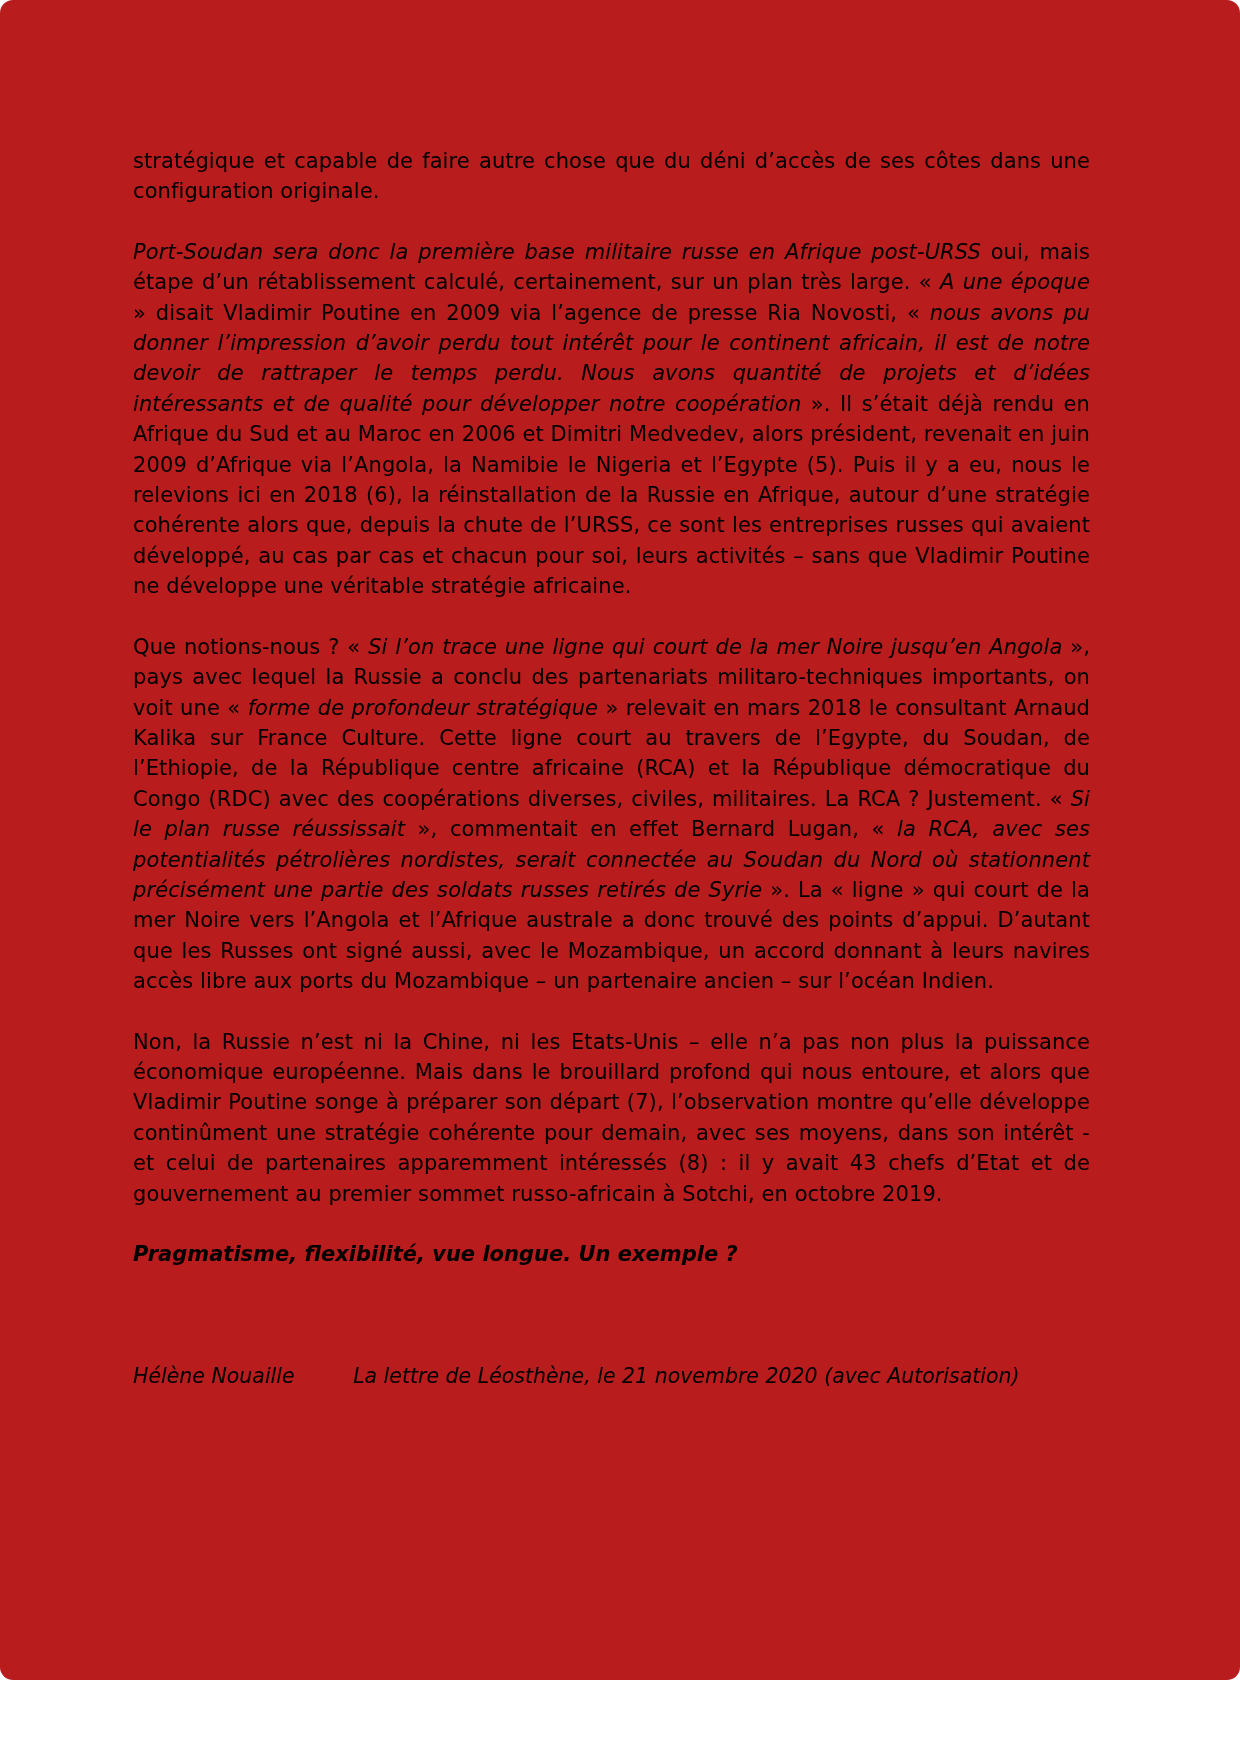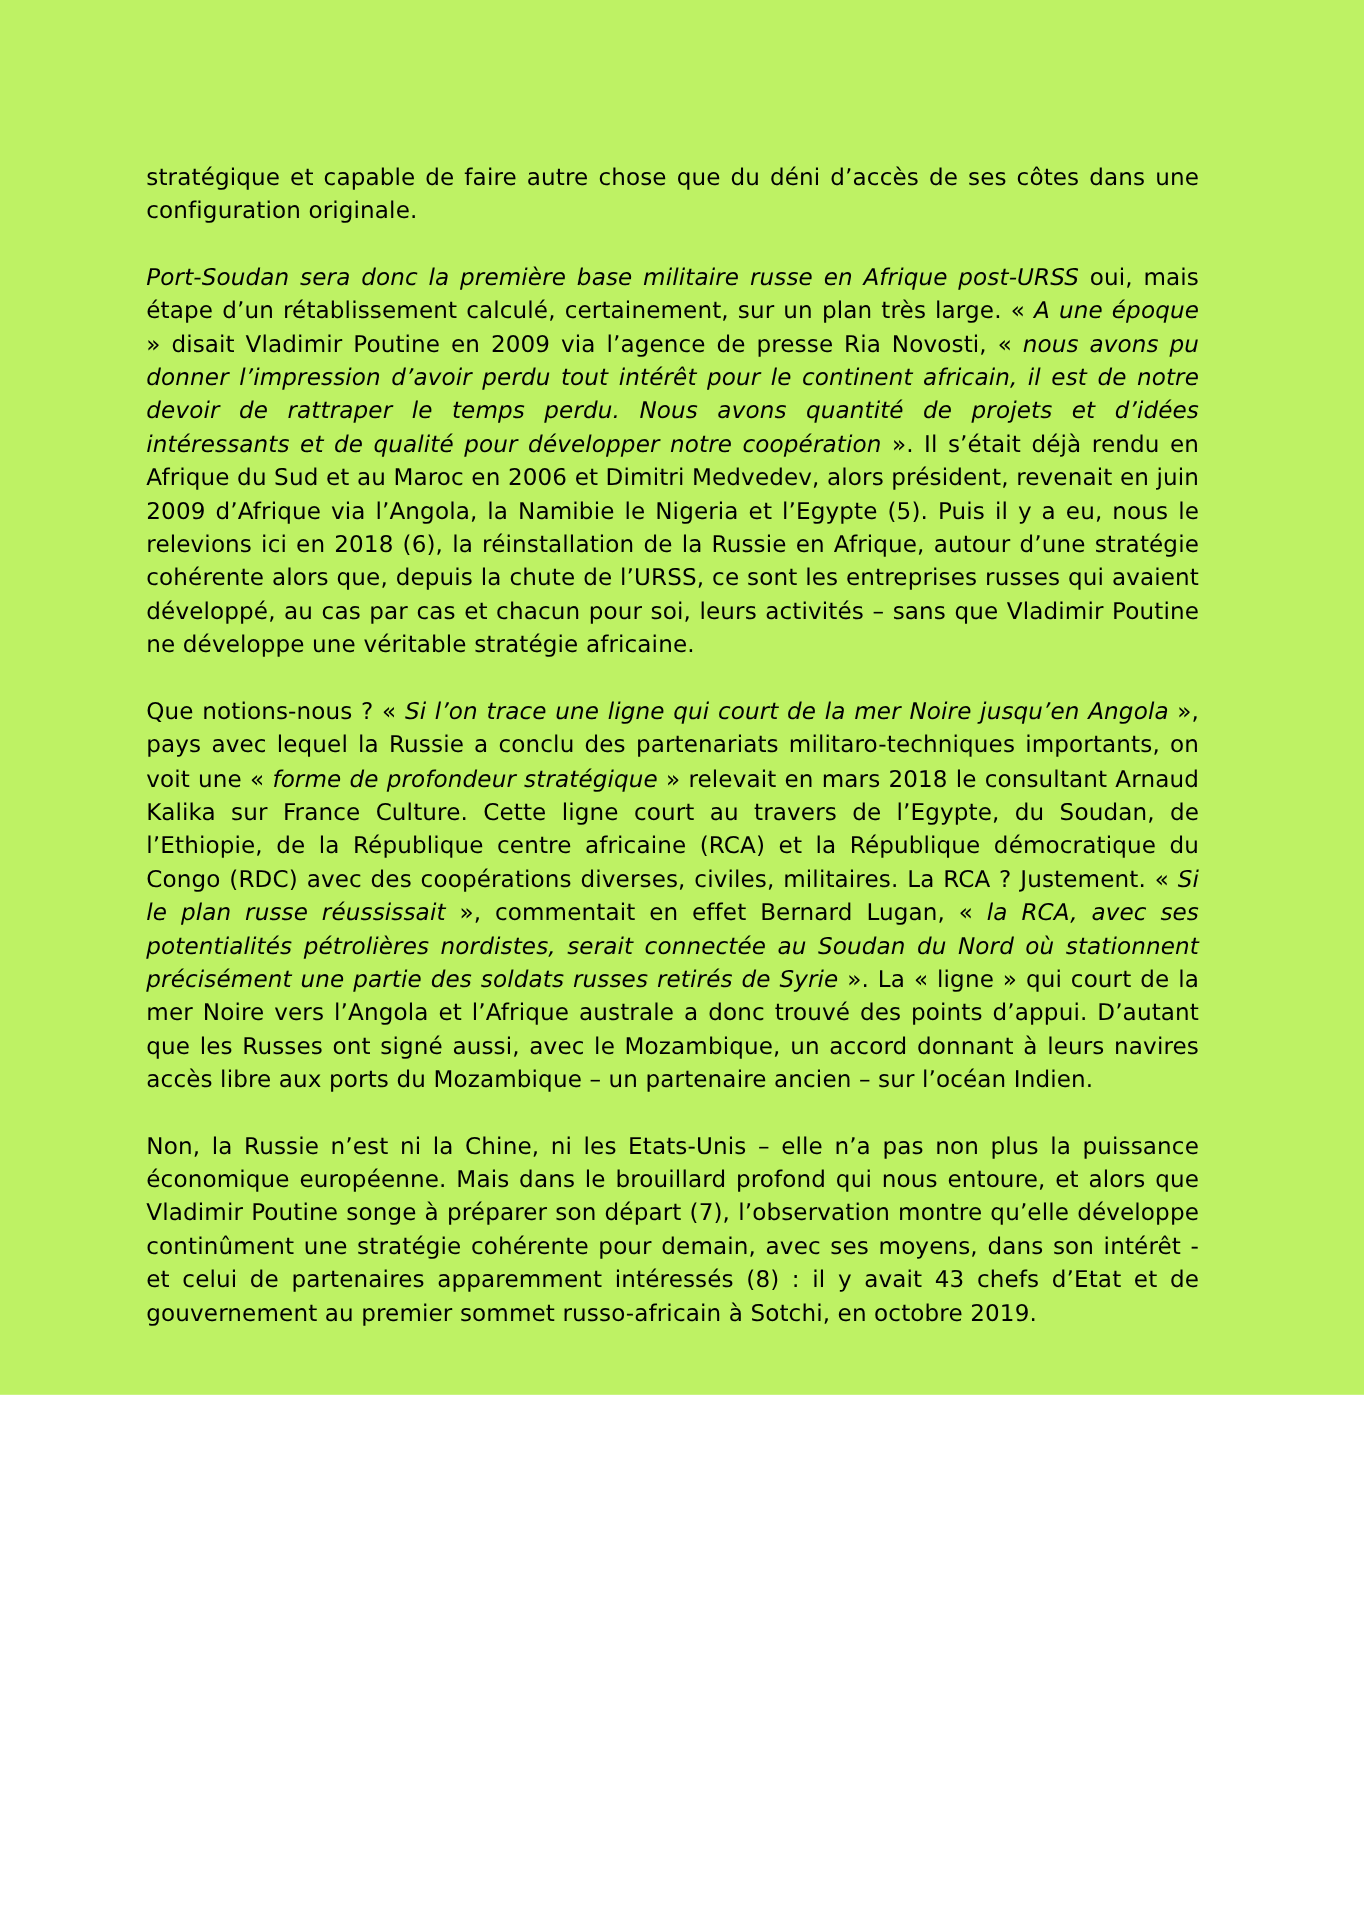--- a/index.html
+++ b/index.html
@@ -6,24 +6,25 @@
   body {
     width: 1240px;
     height: 1753px;
     background: #ffffff;
     color: #000000;
     font-family: "DejaVu Sans", "Liberation Sans", sans-serif;
     overflow: hidden;
   }
   .page {
     width: 1240px;
-    height: 1268px;
+    height: 1680px;
     padding: 146px 150px 0 133px;
     box-sizing: border-box;
-    background: #bef264;
+    background: #b91c1c;
+    border-radius: 13px;
   }
   .para {
     margin: 0 0 30px 0;
     font-size: 21px;
     line-height: 30.4px;
     text-align: justify;
     letter-spacing: 0.1px;
   }
   .run-regular { font-style: normal; font-weight: normal; }
   .run-italic { font-style: italic; font-weight: normal; }
@@ -47,13 +48,18 @@
   .footer-source { margin-left: 52px; }
 </style>
 </head>
 <body>
 
 <div class="page">
   <p class="para"><span class="run-regular">stratégique et capable de faire autre chose que du déni d’accès de ses côtes dans une configuration originale.</span></p>
   <p class="para"><span class="run-bold-italic">Port-Soudan sera donc la première base militaire russe en Afrique post-URSS</span><span class="run-regular"> oui, mais étape d’un rétablissement calculé, certainement, sur un plan très large. « </span><span class="run-italic">A une époque</span><span class="run-regular"> » disait Vladimir Poutine en 2009 via l’agence de presse Ria Novosti, « </span><span class="run-italic">nous avons pu donner l’impression d’avoir perdu tout intérêt pour le continent africain, il est de notre devoir de rattraper le temps perdu. Nous avons quantité de projets et d’idées intéressants et de qualité pour développer notre coopération</span><span class="run-regular"> ». Il s’était déjà rendu en Afrique du Sud et au Maroc en 2006 et Dimitri Medvedev, alors président, revenait en juin 2009 d’Afrique via l’Angola, la Namibie le Nigeria et l’Egypte (5). Puis il y a eu, nous le relevions ici en 2018 (6), la réinstallation de la Russie en Afrique, autour d’une stratégie cohérente alors que, depuis la chute de l’URSS, ce sont les entreprises russes qui avaient développé, au cas par cas et chacun pour soi, leurs activités – sans que Vladimir Poutine ne développe une véritable stratégie africaine.</span></p>
   <p class="para"><span class="run-regular">Que notions-nous ? « </span><span class="run-italic">Si l’on trace une ligne qui court de la mer Noire jusqu’en Angola</span><span class="run-regular"> », pays avec lequel la Russie a conclu des partenariats militaro-techniques importants, on voit une « </span><span class="run-italic">forme de profondeur stratégique</span><span class="run-regular"> » relevait en mars 2018 le consultant Arnaud Kalika sur France Culture. Cette ligne court au travers de l’Egypte, du Soudan, de l’Ethiopie, de la République centre africaine (RCA) et la République démocratique du Congo (RDC) avec des coopérations diverses, civiles, militaires. La RCA ? Justement. « </span><span class="run-italic">Si le plan russe réussissait</span><span class="run-regular"> », commentait en effet Bernard Lugan, « </span><span class="run-italic">la RCA, avec ses potentialités pétrolières nordistes, serait connectée au Soudan du Nord où stationnent précisément une partie des soldats russes retirés de Syrie</span><span class="run-regular"> ». La « ligne » qui court de la mer Noire vers l’Angola et l’Afrique australe a donc trouvé des points d’appui. D’autant que les Russes ont signé aussi, avec le Mozambique, un accord donnant à leurs navires accès libre aux ports du Mozambique – un partenaire ancien – sur l’océan Indien.</span></p>
   <p class="para"><span class="run-regular">Non, la Russie n’est ni la Chine, ni les Etats-Unis – elle n’a pas non plus la puissance économique européenne. Mais dans le brouillard profond qui nous entoure, et alors que Vladimir Poutine songe à préparer son départ (7), l’observation montre qu’elle développe continûment une stratégie cohérente pour demain, avec ses moyens, dans son intérêt - et celui de partenaires apparemment intéressés (8) : il y avait 43 chefs d’Etat et de gouvernement au premier sommet russo-africain à Sotchi, en octobre 2019.</span></p>
+  <p class="heading">Pragmatisme, flexibilité, vue longue. Un exemple ?</p>
+  <p class="footer-line">
+    <span class="footer-author">Hélène Nouaille</span>
+    <span class="footer-source">La lettre de Léosthène, le 21 novembre 2020 (avec Autorisation)</span>
+  </p>
 </div>
 
 </body></html>

